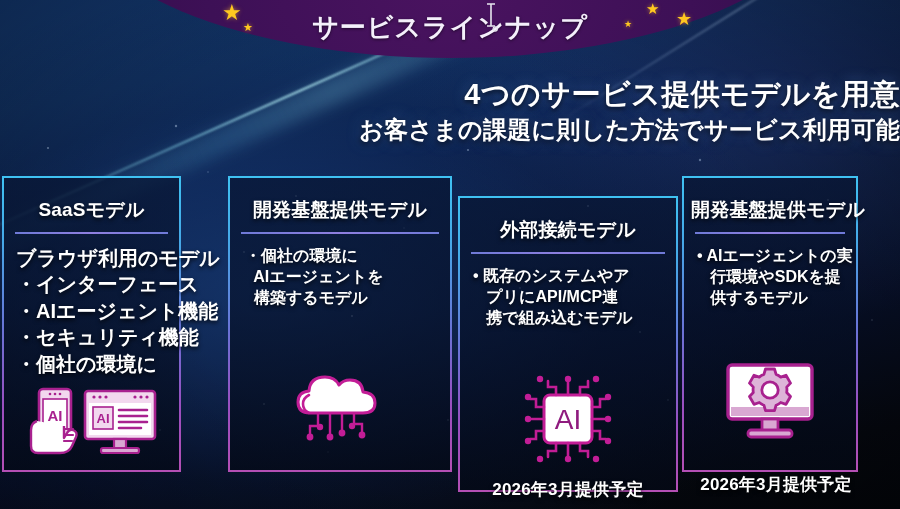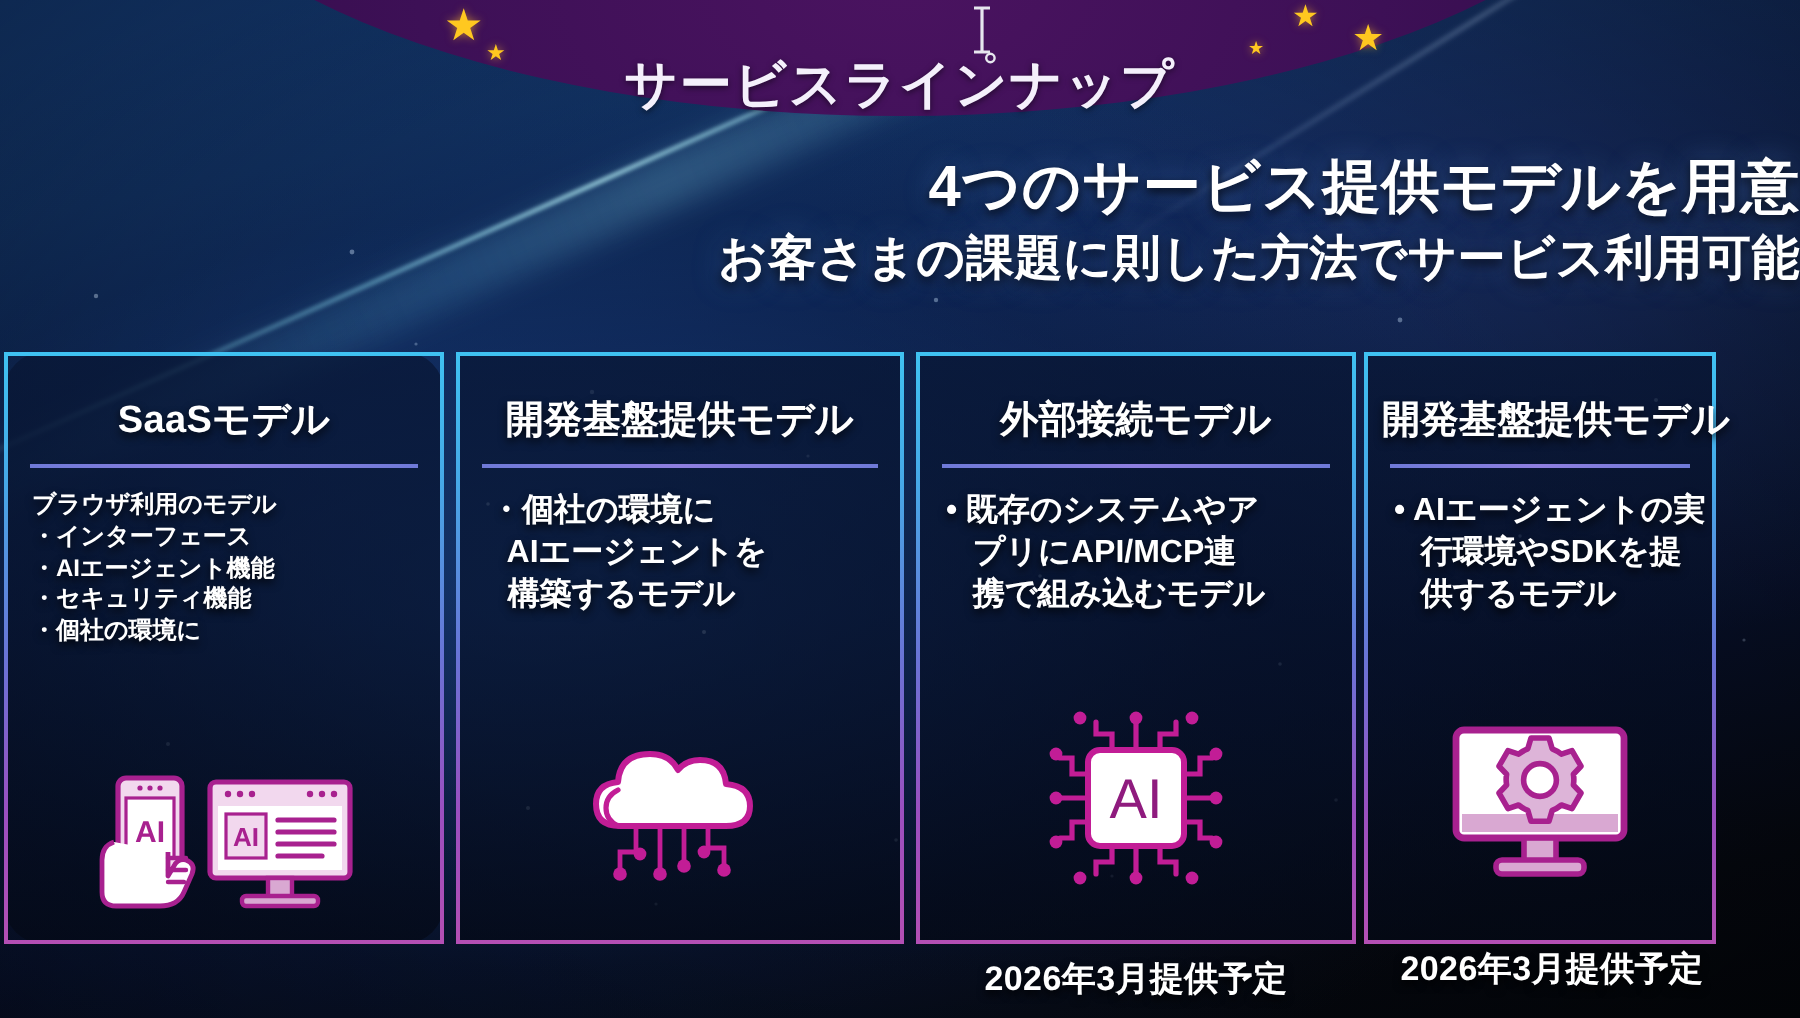--- a/index.html
+++ b/index.html
@@ -44,21 +44,21 @@
   }
   .stars-bg { position:absolute; inset:0; pointer-events:none; opacity:.85; }
 
   
   .arc {
     position:absolute; left:50%; top:-262px; transform:translateX(-50%);
     width:760px; height:320px; border-radius:50%;
     background:radial-gradient(ellipse at 50% 78%, #4a1360 0%, #3d1056 45%, #340c4a 75%, #2e0a43 100%);
   }
   .arc-title {
-    position:absolute; left:0; right:0; top:25px;
+    position:absolute; left:0; right:0; top:10px;
     text-align:center;
     font-size:26px; font-weight:700; letter-spacing:1px;
     color:#f4f0fb;
     text-shadow:0 1px 3px rgba(0,0,0,.55);
     z-index:6;
   }
   .star { position:absolute; color:#ffc820; line-height:1; z-index:5;
           text-shadow:0 0 4px rgba(255,190,30,.6); }
 
   
@@ -102,21 +102,21 @@
   .rule {
     height:2px; margin:9px 4px 0 4px;
     background:linear-gradient(90deg, #6f7ad8 0%, #8f7fe0 50%, #6f7ad8 100%);
   }
   .card-body { margin-top:11px; }
   .bullet-line {
     font-size:16px; font-weight:700; color:#fff; line-height:1.32;
     text-shadow:0 2px 4px rgba(0,0,0,.85);
     white-space:pre;
   }
-  .c1 .bullet-line { padding-left:5px; font-size:12px; }
+  .c1 .bullet-line { padding-left:5px; font-size:20px; }
   .c2 .bullet-line { padding-left:8px; }
   .c3 .bullet-line, .c4 .bullet-line { padding-left:6px; }
 
   .icon-wrap { position:absolute; left:0; right:0; bottom:10px; display:flex; justify-content:center; align-items:flex-end; }
 
   
   .foot { position:absolute; z-index:6; color:#fff; }
   .foot-main {
     font-size:17px; font-weight:700; letter-spacing:.2px;
     text-shadow:0 2px 4px rgba(0,0,0,.9);
@@ -189,21 +189,21 @@
     <circle cx="11.2" cy="27" r="2.1" fill="none" stroke="#e6e6ee" stroke-width="1.2"></circle>
   </svg>
 
   <div class="headline">
     <div class="hl1">4つのサービス提供モデルを用意</div>
     <div class="hl2">お客さまの課題に則した方法でサービス利用可能</div>
   </div>
 
   <div class="cards">
 
-    <div class="card c1" style="left:2px;width:220px;border-radius:20px;">
+    <div class="card c1" style="left:2px;width:179px;">
       <div class="card-inner">
         <div class="card-title">SaaSモデル</div>
         <div class="rule"></div>
         <div class="card-body">
           <div class="bullet-line">ブラウザ利用のモデル</div>
           <div class="bullet-line">・インターフェース</div>
           <div class="bullet-line">・AIエージェント機能</div>
           <div class="bullet-line">・セキュリティ機能</div>
           <div class="bullet-line">・個社の環境に</div>
         </div>
@@ -269,21 +269,21 @@
               <circle cx="58" cy="76" r="3.4"></circle>
                 <circle cx="78" cy="78" r="3.4"></circle>
               <circle cx="36" cy="70" r="3.2"></circle>
                 <circle cx="68" cy="69" r="3.2"></circle>
             </g>
           </svg>
         </div>
       </div>
     </div>
 
-    <div class="card c3" style="left:458px;width:220px;">
+    <div class="card c3" style="left:458px;width:220px;margin-top:20px;">
       <div class="card-inner">
         <div class="card-title">外部接続モデル</div>
         <div class="rule"></div>
         <div class="card-body">
           <div class="bullet-line">• 既存のシステムやア</div>
           <div class="bullet-line">   プリにAPI/MCP連</div>
           <div class="bullet-line">   携で組み込むモデル</div>
         </div>
         <div class="icon-wrap" style="bottom:22px;">
           <svg width="100" height="100" viewBox="0 0 100 100">

